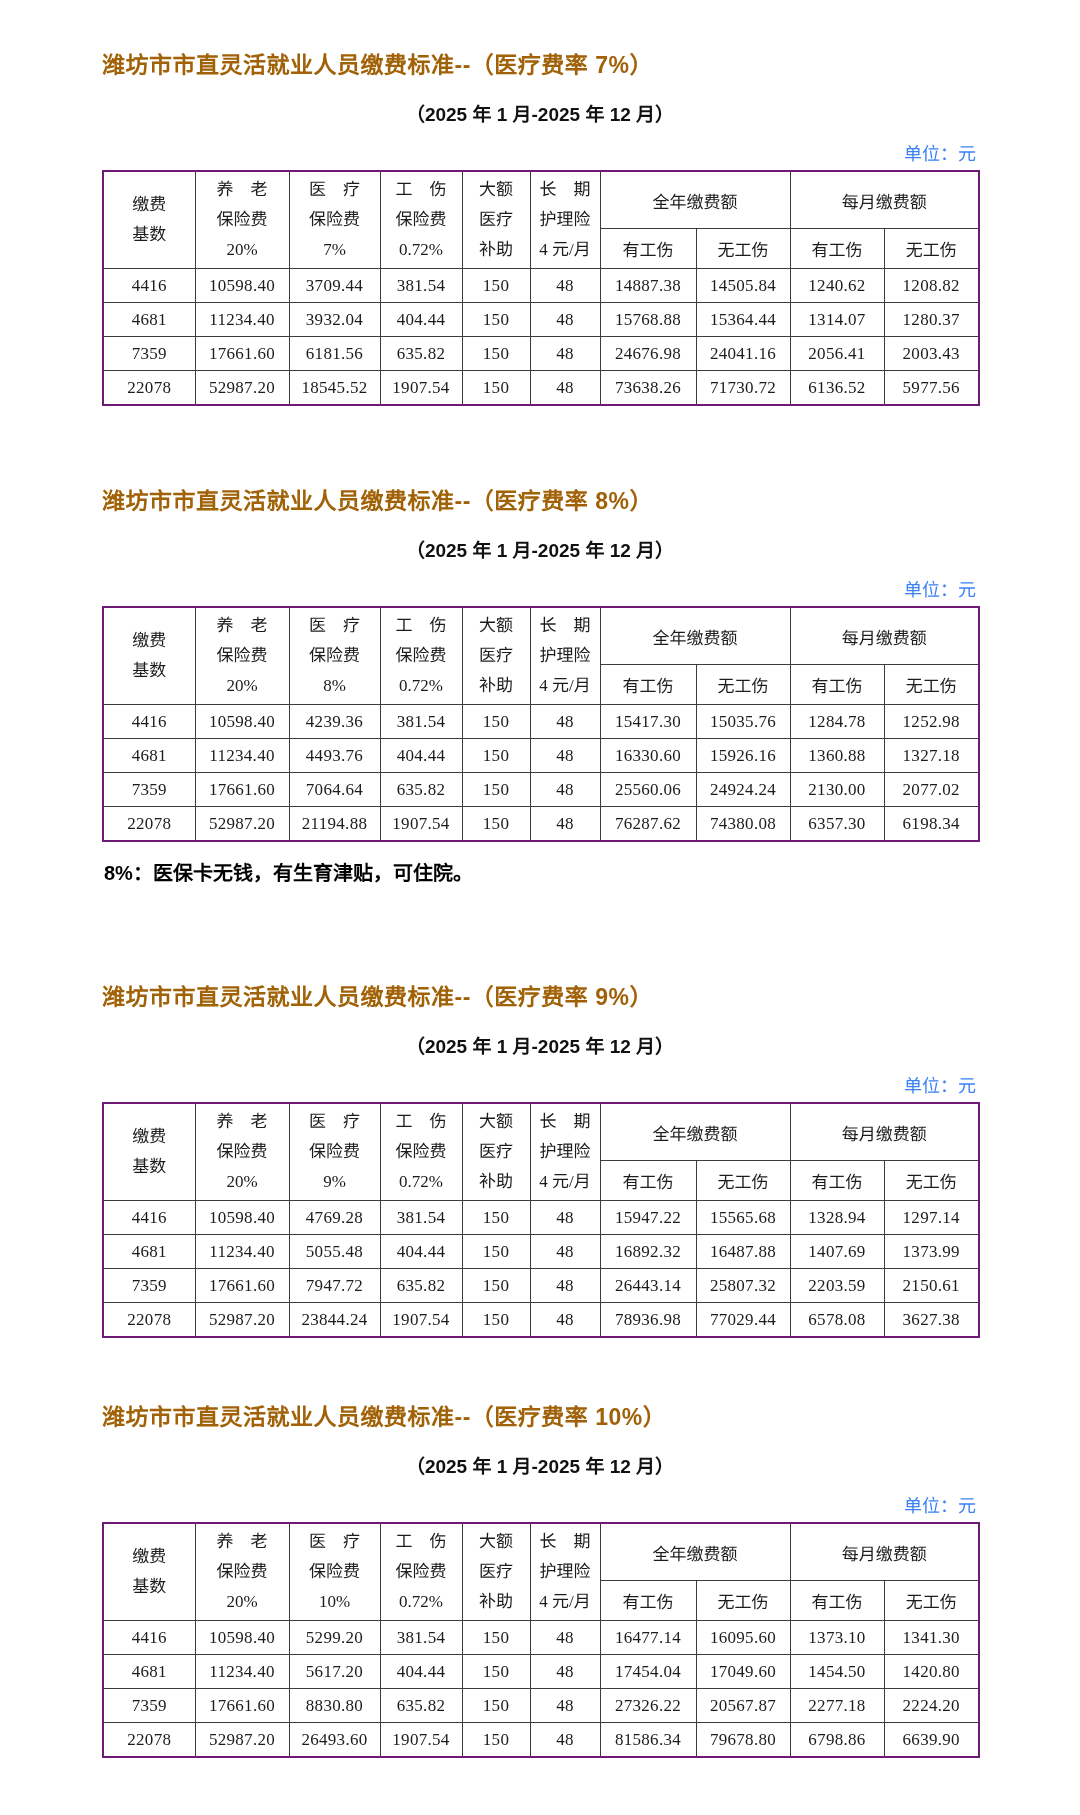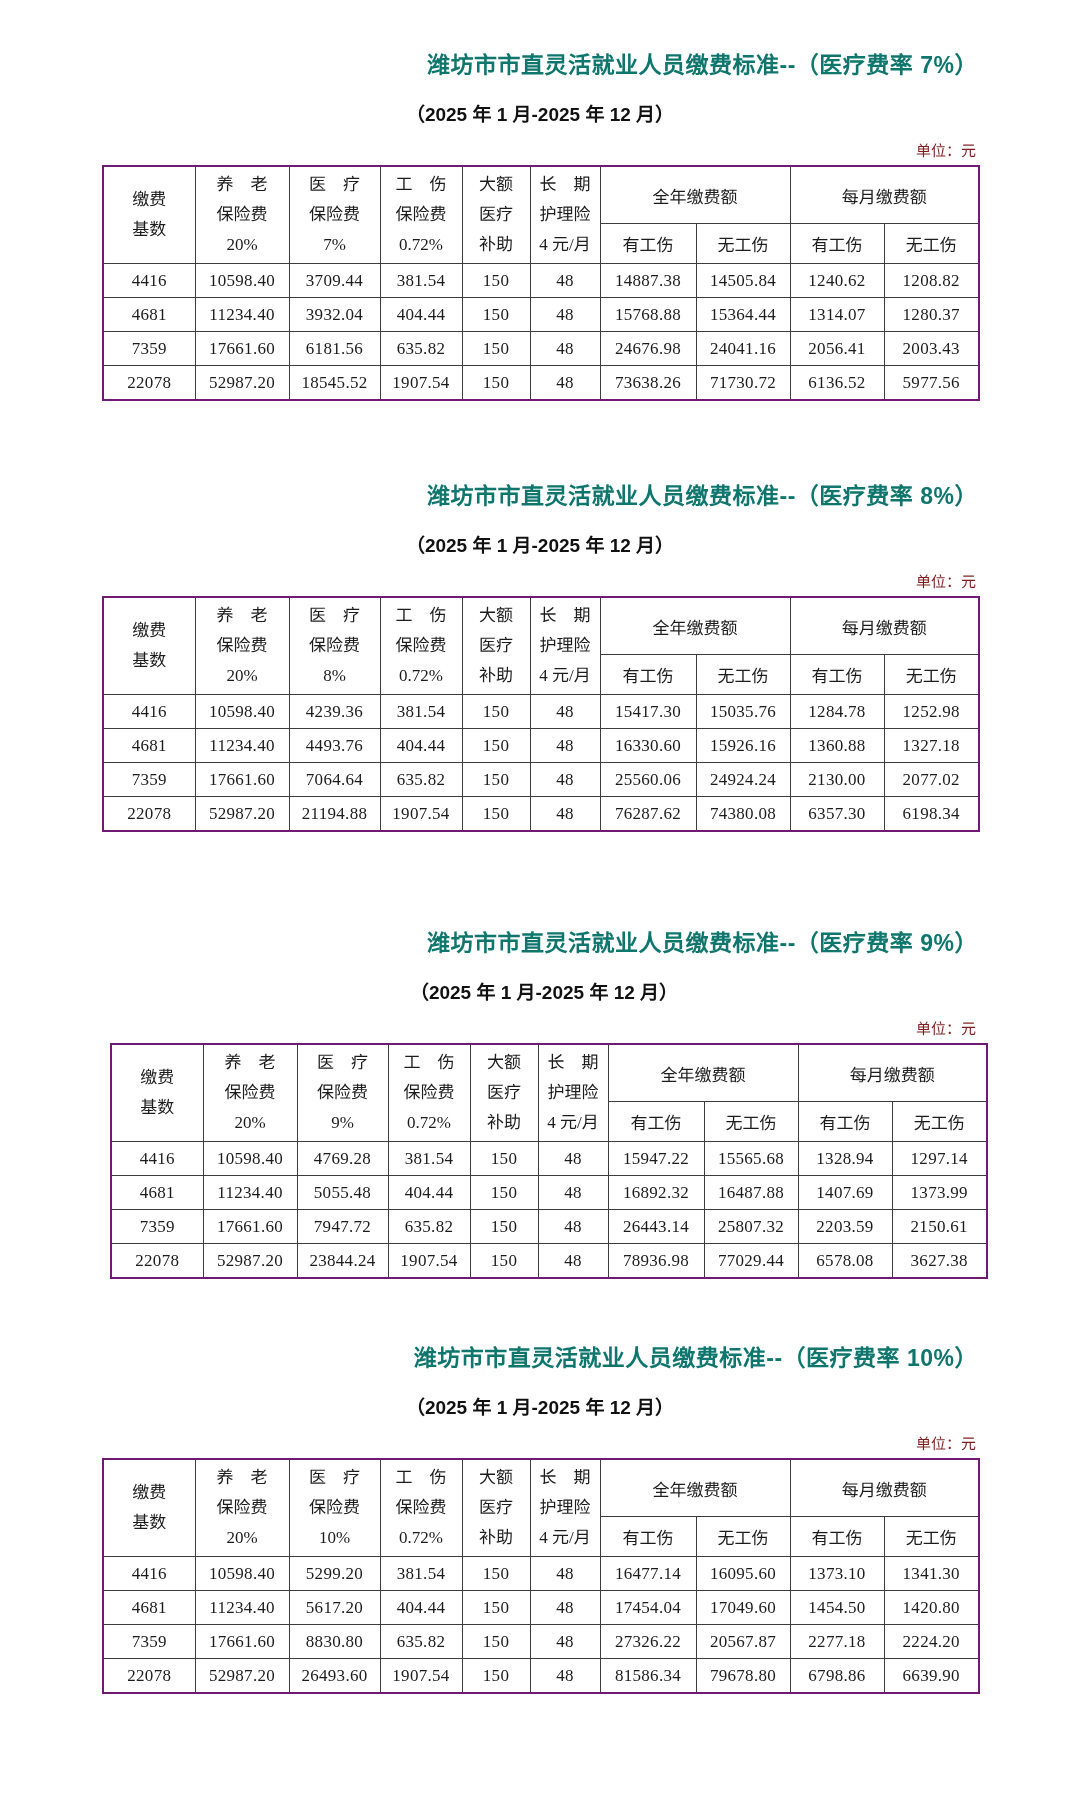--- a/index.html
+++ b/index.html
@@ -12,45 +12,45 @@
     width: 1080px;
     font-family: "Liberation Serif", serif;
   }
   .page {
     width: 876px;
     margin: 0 auto;
     padding: 46px 0 60px 0;
   }
   .section { margin-top: 0; }
   #section-2 { margin-top: 76px; }
-  #section-3 { margin-top: 92px; margin-left: 8px; }
+  #section-3 { margin-top: 92px; }
   #section-4 { margin-top: 60px; }
 
   .section-title {
     margin: 0;
-    text-align: right;
+    text-align: left;
     font-family: "Liberation Sans", sans-serif;
     font-weight: bold;
     font-size: 23px;
-    color: #0f766e;
+    color: #a16207;
     letter-spacing: 0.5px;
   }
   .section-subtitle {
     margin: 19px 0 0 0;
     text-align: center;
     font-family: "Liberation Sans", sans-serif;
     font-weight: bold;
     font-size: 19px;
     color: #111111;
   }
   .unit-label {
     text-align: right;
-    font-size: 15px;
+    font-size: 18px;
     margin: 13px 2px 5px 0;
-    color: #7f1d1d;
+    color: #3b82f6;
   }
   table.std-table {
     border-collapse: collapse;
     table-layout: fixed;
     width: 876px;
     border: 2px solid #701a75;
   }
   table.std-table th,
   table.std-table td {
     border: 1px solid #3c3c3c;
@@ -271,20 +271,21 @@
             <td>1907.54</td>
             <td>150</td>
             <td>48</td>
             <td>76287.62</td>
             <td>74380.08</td>
             <td>6357.30</td>
             <td>6198.34</td>
           </tr>
         </tbody>
     </table>
+    <p class="note">8%：医保卡无钱，有生育津贴，可住院。</p>
   </section>
 
   <section class="section" id="section-3">
     <h1 class="section-title">潍坊市市直灵活就业人员缴费标准--（医疗费率 9%）</h1>
     <h2 class="section-subtitle">（2025 年 1 月-2025 年 12 月）</h2>
     <div class="unit-label">单位：元</div>
     <table class="std-table">
       <colgroup>
         <col style="width:92px">
           <col style="width:94px">

